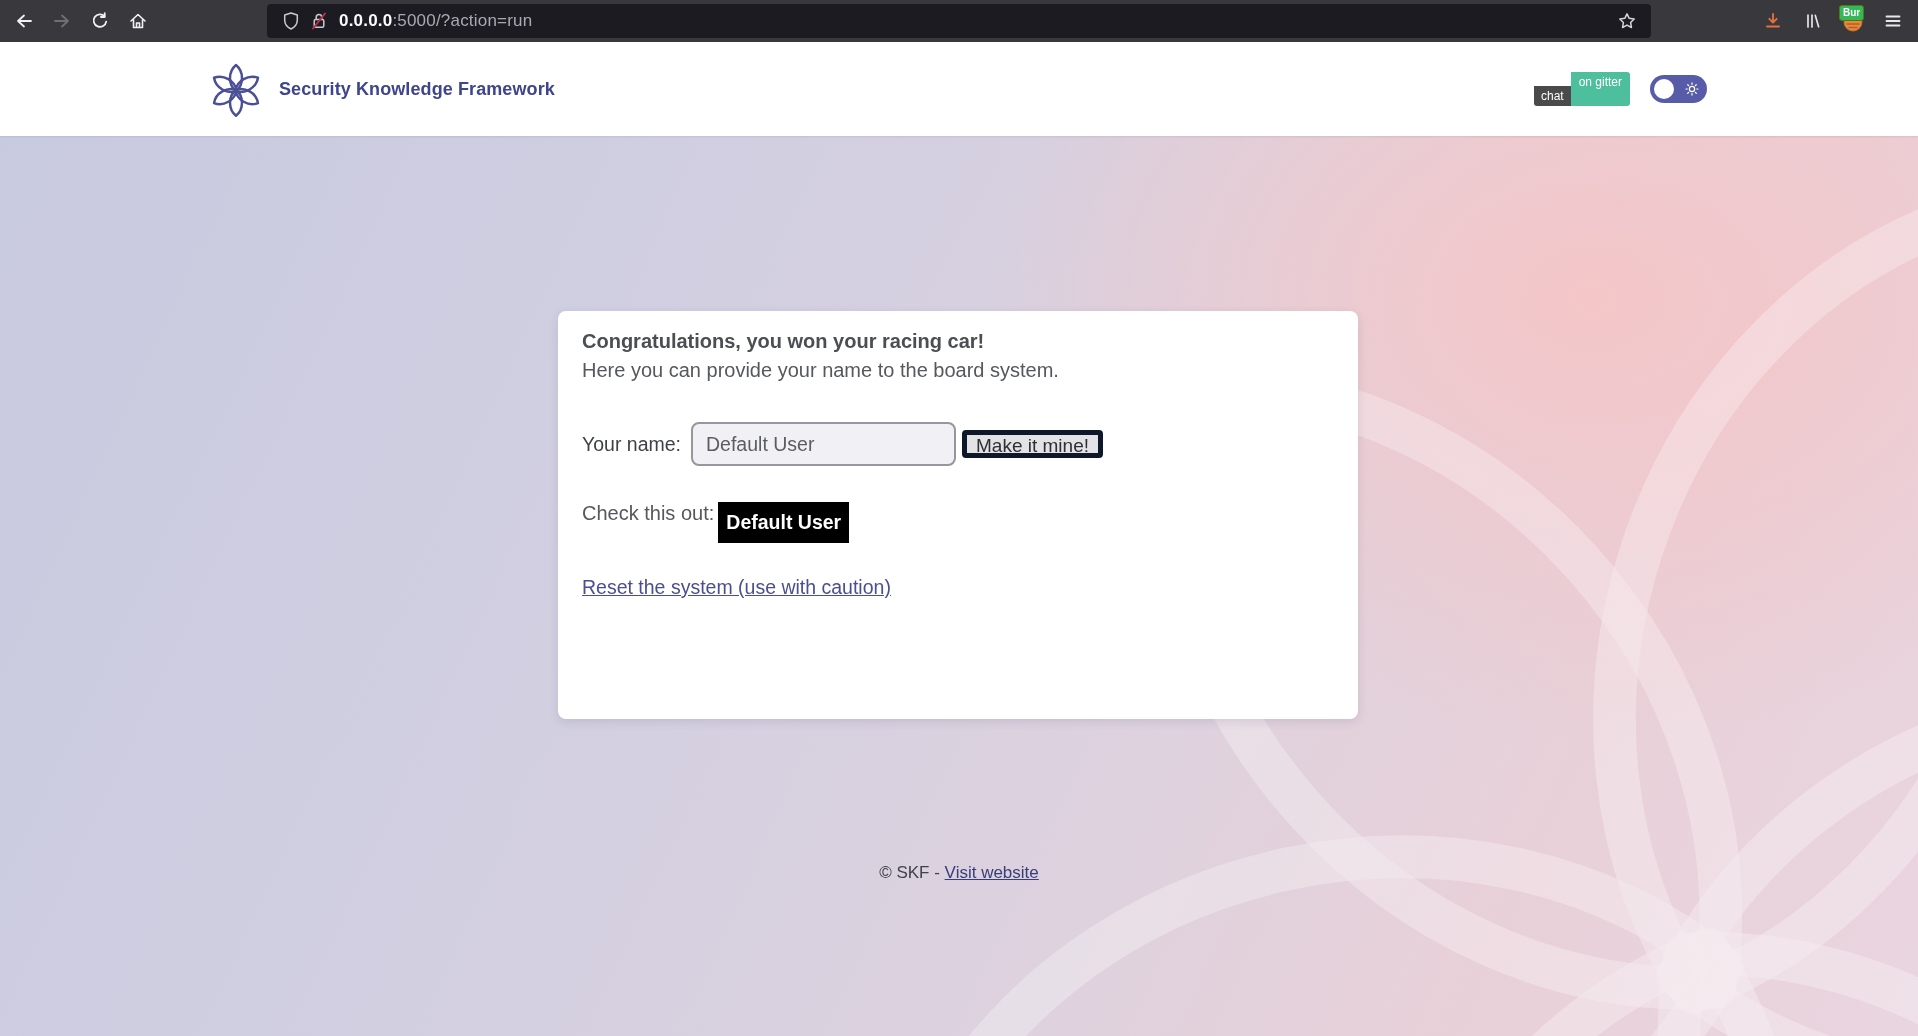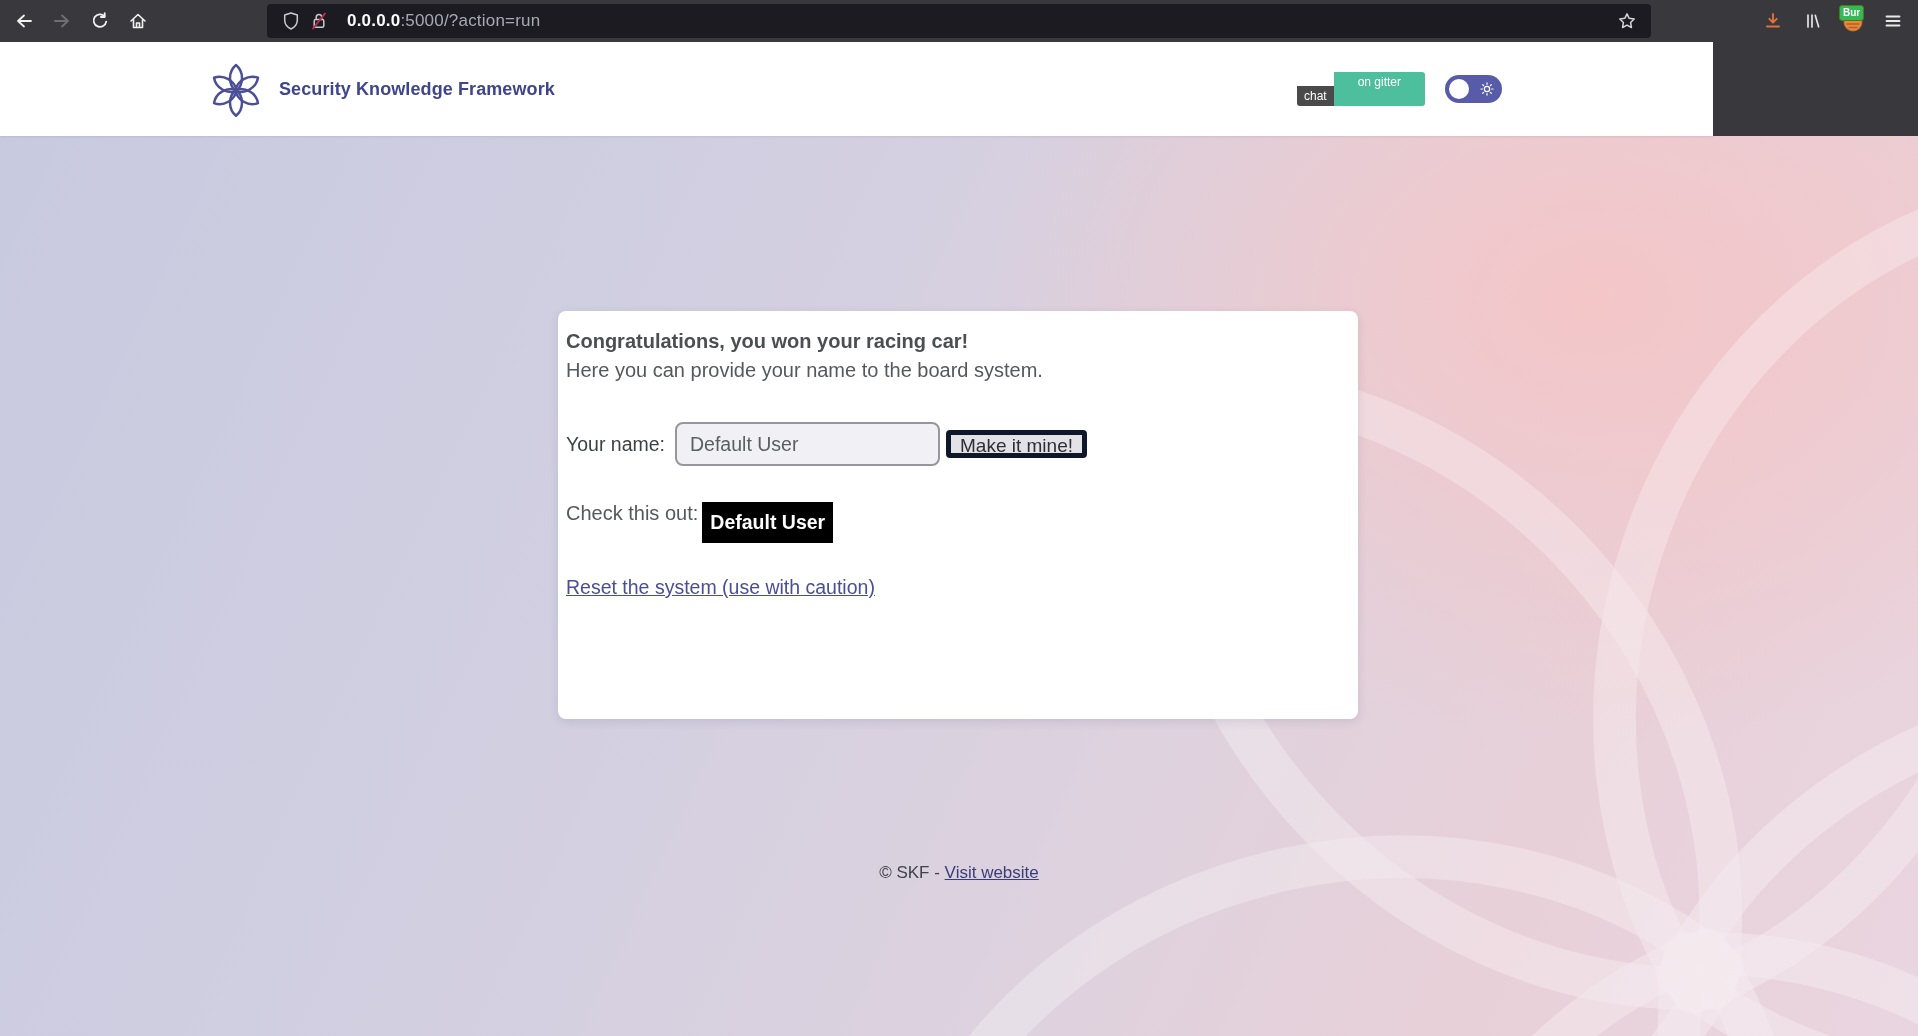--- a/index.html
+++ b/index.html
@@ -11,59 +11,59 @@
   .toolbar { position:absolute; top:0; left:0; width:1918px; height:42px;
              background:#39393d; display:flex; align-items:center; }
   .tb-btn { background:none; border:none; width:34px; height:34px; display:flex;
             align-items:center; justify-content:center; border-radius:4px; cursor:pointer; flex:0 0 auto; }
   .tb-btn svg { display:block; }
   .nav-group { display:flex; align-items:center; gap:4px; margin-left:7px; }
   .urlbar { position:absolute; left:267px; top:4px; width:1384px; height:34px;
             background:#1c1b22; border-radius:4px; display:flex; align-items:center;
             padding:0 10px; cursor:text; }
   .urlbar .u-icon { display:flex; align-items:center; justify-content:center; width:28px; height:28px; flex:0 0 auto; }
-  .url-text { font-size:17px; color:#fbfbfe; margin-left:14px; letter-spacing:0.2px; white-space:nowrap; }
+  .url-text { font-size:17px; color:#fbfbfe; margin-left:6px; letter-spacing:0.2px; white-space:nowrap; }
   .url-rest { color:#a9a9b3; }
   .url-spacer { flex:1; }
   
   .right-group { position:absolute; right:8px; top:4px; height:34px; display:flex; align-items:center; gap:6px; }
   .ext-wrap { position:relative; width:34px; height:34px; display:flex; align-items:center; justify-content:center; cursor:pointer; }
   .ext-badge { position:absolute; top:1px; left:3px; background:#35b858; color:#fff;
                font-size:10px; font-weight:bold; line-height:12px; padding:1px 3px; border-radius:3px;
                border:1px solid #4d7c0f; }
 
   
-  .site-header { position:absolute; top:42px; left:0; width:1713px; height:94px; background:#ffffff;
+  .site-header { position:absolute; top:42px; left:0; width:1918px; height:94px; background:#ffffff;
                  display:flex; align-items:center; justify-content:space-between;
                  padding:0 211px 0 207px; box-shadow:0 1px 2px rgba(0,0,0,0.08); z-index:5; }
   .brand { display:flex; align-items:center; gap:14px; }
   .brand-title { font-size:18px; font-weight:bold; color:#3f458c; letter-spacing:0.1px; }
   .header-right { display:flex; align-items:center; gap:20px; }
   .chat-badge { display:flex; border-radius:3px; overflow:hidden; font-size:12px; color:#fff; cursor:pointer; }
   .chat-badge .cb-left { background:#4a4a4a; padding:3px 7px;margin-top:14px; }
-  .chat-badge .cb-right { background:#4dbf9c; padding:3px 24px; }
+  .chat-badge .cb-right { background:#4dbf9c; padding:3px 8px; }
   .toggle { position:relative; width:57px; height:28px; background:#585ca8; border-radius:14px; cursor:pointer; }
   .toggle .knob { position:absolute; left:4px; top:4px; width:20px; height:20px; background:#fff; border-radius:50%; }
   .toggle .sun { position:absolute; right:8px; top:7px; }
 
   
   .main { position:absolute; top:136px; left:0; width:1918px; height:900px; overflow:hidden;
           background:
             radial-gradient(900px 650px at 83% 18%, #f4c6c8 0%, rgba(244,198,200,0) 68%),
             linear-gradient(115deg, #c8cae0 0%, #d2cfe1 35%, #ded2de 62%, #e8d0d8 80%, #e9d5e0 100%); }
   .bg-flower { position:absolute; left:800px; top:-110px; opacity:0.55; }
 
   
   .page-title { position:absolute; left:558px; top:242px; font-size:37px; font-weight:800;
                 color:#45498d; letter-spacing:-0.5px; }
   .card { position:absolute; left:558px; top:175px; width:800px; height:408px; background:#ffffff;
           border-radius:8px; box-shadow:0 3px 10px rgba(60,60,100,0.12); overflow:hidden; }
   .card-header { height:77px; border-bottom:1px solid #e8e8ee; display:flex; align-items:center; padding:0 25px; }
   .card-title { font-size:26px; color:#4c509c; }
-  .card-body { padding:19px 8px; }
+  .card-body { padding:19px 8px;margin-left:16px; }
   .congrats { font-size:20px; font-weight:bold; color:#4b4e52; margin-bottom:6px; }
   .subtitle { font-size:20px; color:#55585c; margin-bottom:40px; }
   .form-row { display:flex; align-items:center; height:44px; margin-bottom:36px; }
   .name-label { font-size:19.5px; color:#3e4145; margin-right:10px; }
   .name-input { width:265px; height:44px; border:2px solid #97969f; border-radius:8px; background:#f1f0f5;
                 font-family:"Liberation Sans", sans-serif; font-size:19.5px; color:#5a5e63; padding:0 13px; outline:none; }
   .mine-btn { margin-left:6px; height:28px; font-family:"Liberation Sans", sans-serif; font-size:19px;
               color:#2f2f33; background:#e3e2e7; border:5px solid #0f172a; border-radius:4px;
               padding:0 9px; cursor:pointer; }
   .check-row { display:flex; margin-bottom:33px; }

